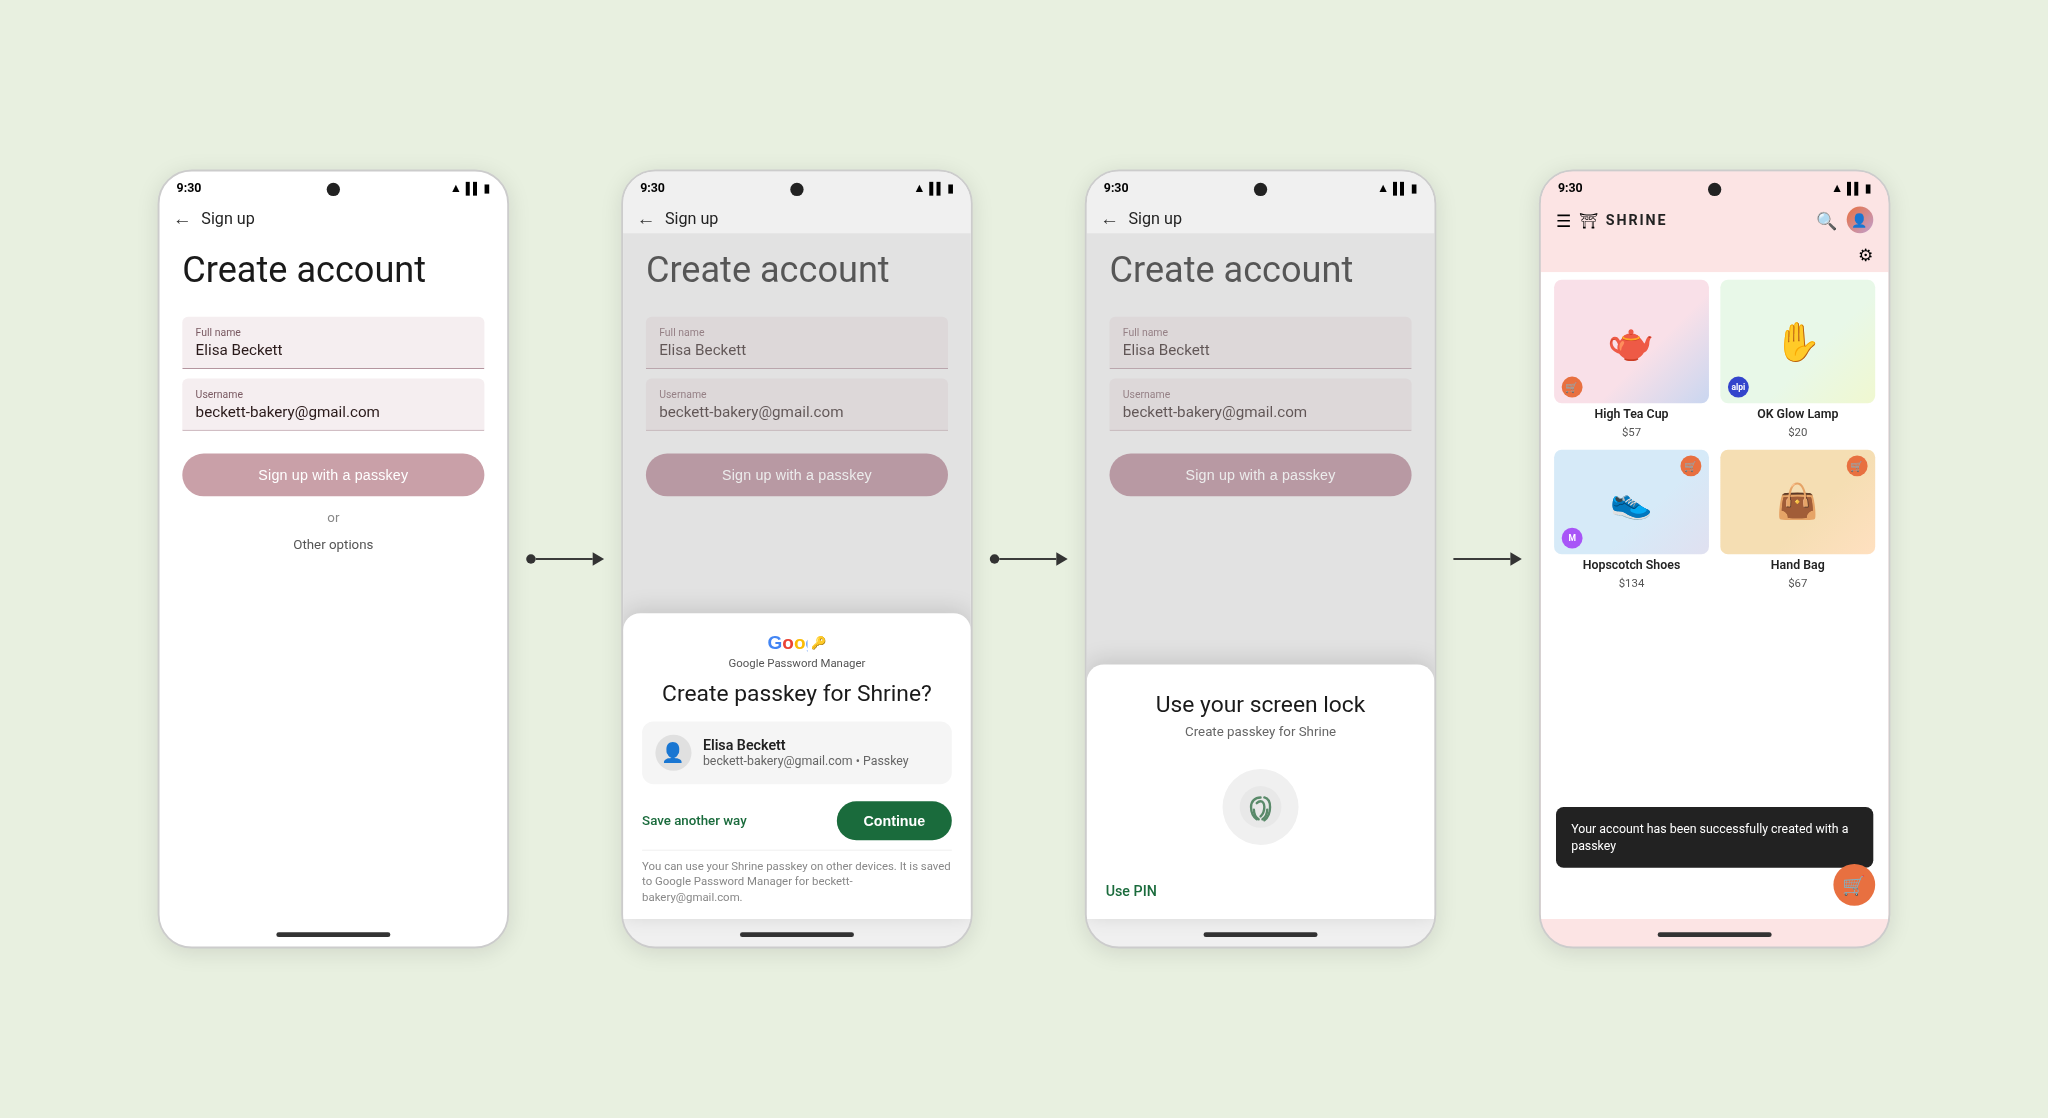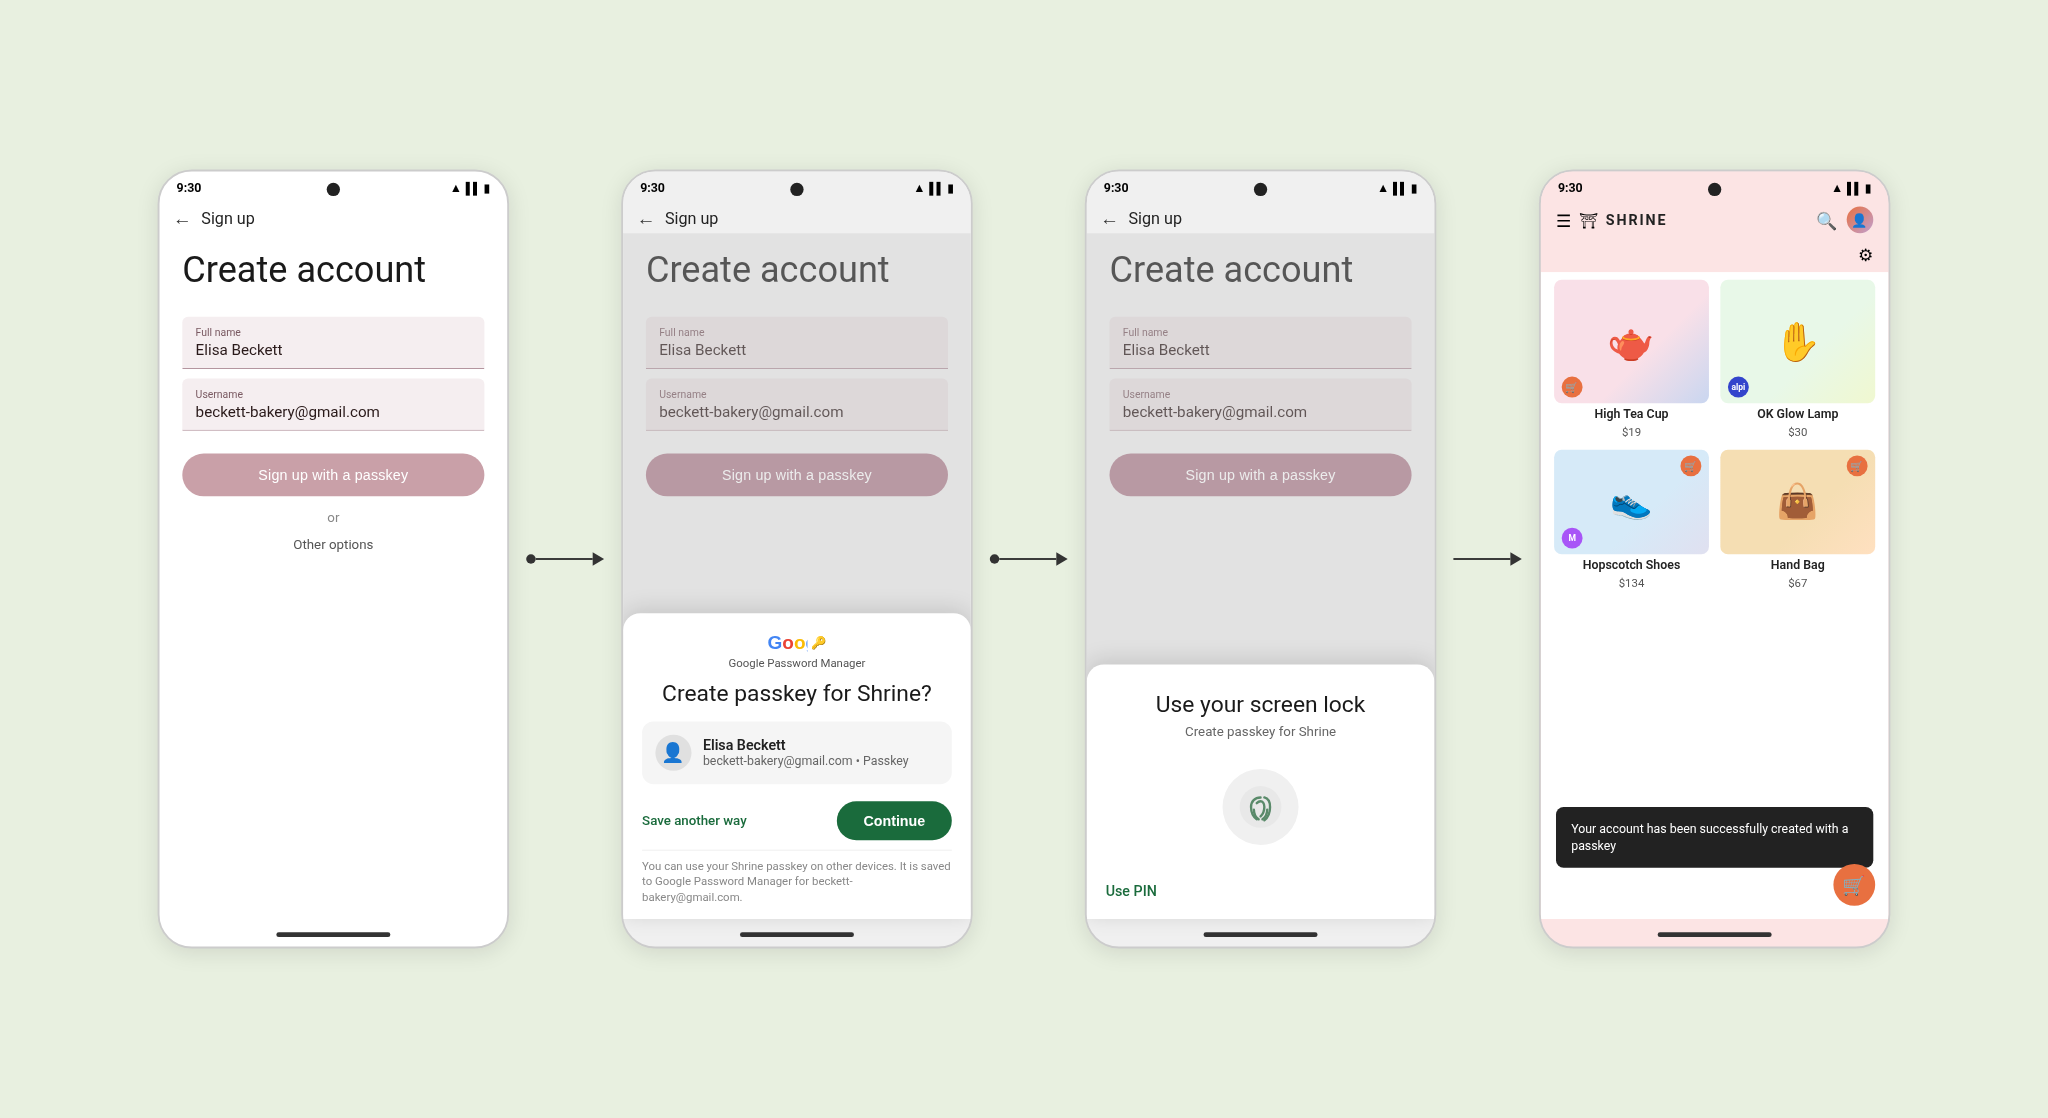--- a/index.html
+++ b/index.html
@@ -499,30 +499,30 @@
     </div>
     <div class="products-container" style="position:relative;">
       <div class="products-grid">
 
         <div class="product-card">
           <div class="product-img-placeholder img-tea" style="height:130px;display:flex;align-items:center;justify-content:center;font-size:40px;position:relative;">
             🫖
             <span style="position:absolute;bottom:6px;left:8px;background:#e87040;border-radius:50%;width:22px;height:22px;display:flex;align-items:center;justify-content:center;font-size:11px;color:white;">🛒</span>
           </div>
           <div class="product-name">High Tea Cup</div>
-          <div class="product-price">$19</div>
+          <div class="product-price">$57</div>
         </div>
 
         <div class="product-card">
           <div class="product-img-placeholder img-lamp" style="height:130px;display:flex;align-items:center;justify-content:center;font-size:40px;position:relative;">
             ✋
             <span style="position:absolute;bottom:6px;left:8px;background:#34c;border-radius:50%;width:22px;height:22px;display:flex;align-items:center;justify-content:center;font-size:9px;color:white;font-weight:700;">alpi</span>
           </div>
           <div class="product-name">OK Glow Lamp</div>
-          <div class="product-price">$30</div>
+          <div class="product-price">$20</div>
         </div>
 
         <div class="product-card">
           <div class="product-img-placeholder img-shoes" style="height:110px;display:flex;align-items:center;justify-content:center;font-size:36px;position:relative;">
             👟
             <span style="position:absolute;bottom:6px;left:8px;background:#a855f7;border-radius:50%;width:22px;height:22px;display:flex;align-items:center;justify-content:center;font-size:9px;color:white;font-weight:700;">M</span>
             <span style="position:absolute;top:6px;right:8px;background:#e87040;border-radius:50%;width:22px;height:22px;display:flex;align-items:center;justify-content:center;font-size:11px;color:white;">🛒</span>
           </div>
           <div class="product-name">Hopscotch Shoes</div>
           <div class="product-price">$134</div>

